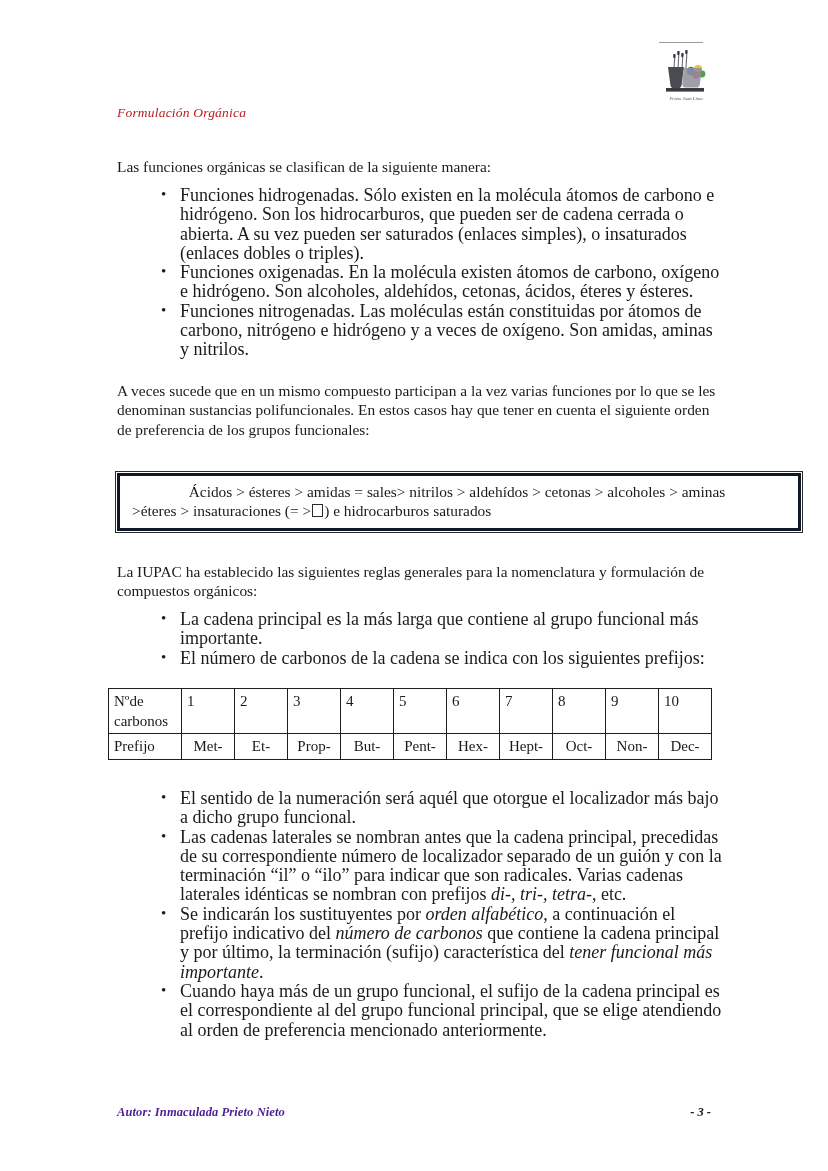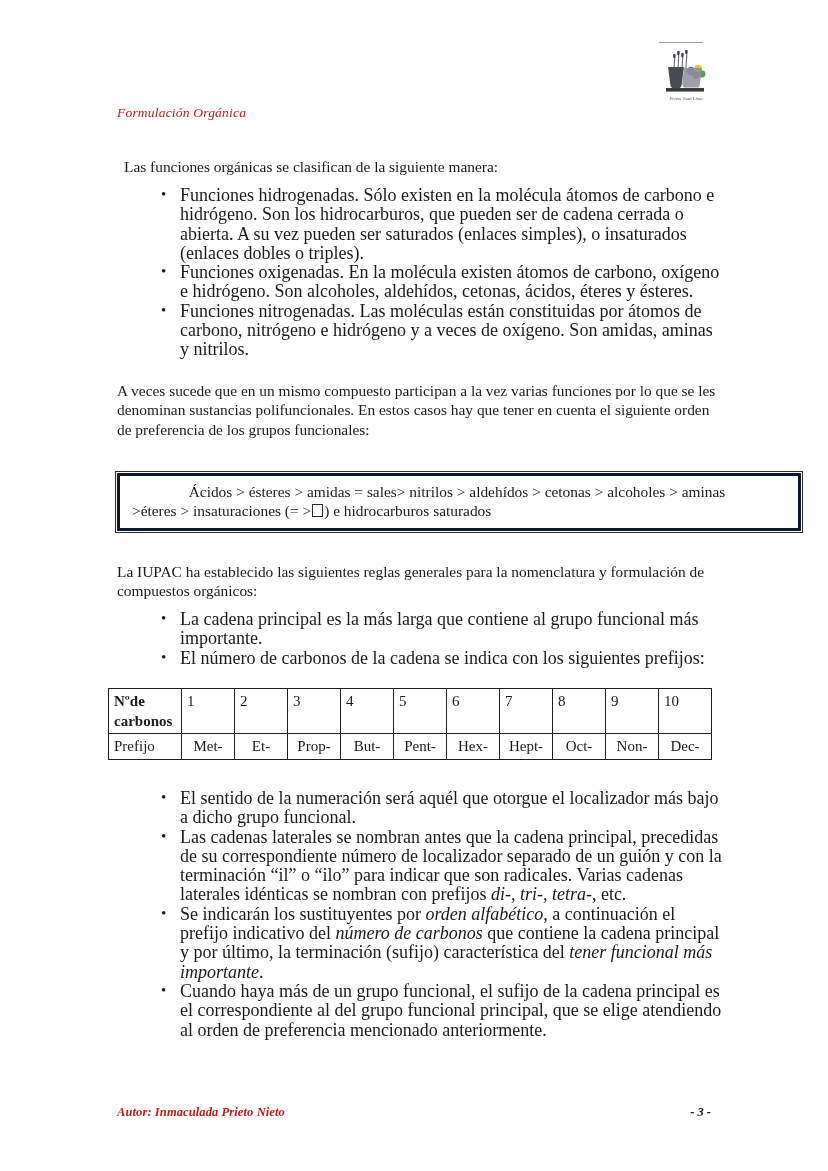--- a/index.html
+++ b/index.html
@@ -78,21 +78,21 @@
     transform-origin: center top;
   }
   p.para {
     margin: 0;
     font-size: 15.4px;
     line-height: 19.3px;
     text-align: left;
   }
   .intro-line {
     position: absolute;
-    left: 124px;
+    left: 117px;
     top: 157px;
     width: 620px;
     font-size: 15.4px;
     line-height: 19.3px;
   }
 
   ul.bullets {
     margin: 0;
     padding: 0;
     list-style: none;
@@ -192,21 +192,20 @@
     padding: 2px 5px;
     vertical-align: top;
     height: 21px;
   }
   td.hdr-label {
     width: 62px;
     text-align: justify;
     text-align-last: justify;
     line-height: 20px;
     padding: 2px 6px 2px 5px;
-    font-weight: bold;
   }
   td.hdr-label .jline { display: block; }
   td.hdr-label .jline.last {
     text-align: left;
     text-align-last: left;
   }
   td.num-cell {
     width: 42px;
     text-align: left;
     line-height: 20px;
@@ -229,21 +228,21 @@
     width: 594px;
     display: flex;
     justify-content: space-between;
     align-items: baseline;
     font-size: 12.5px;
   }
   .footer-author {
     font-style: italic;
     font-weight: bold;
     letter-spacing: 0.1px;
-    color: #b91c1c;
+    color: #4c1d95;
   }
   .footer-page {
     font-style: italic;
     font-weight: bold;
     color: #1c1c1c;
   }
 
   i, .it { font-style: italic; }
 </style>
 </head>

